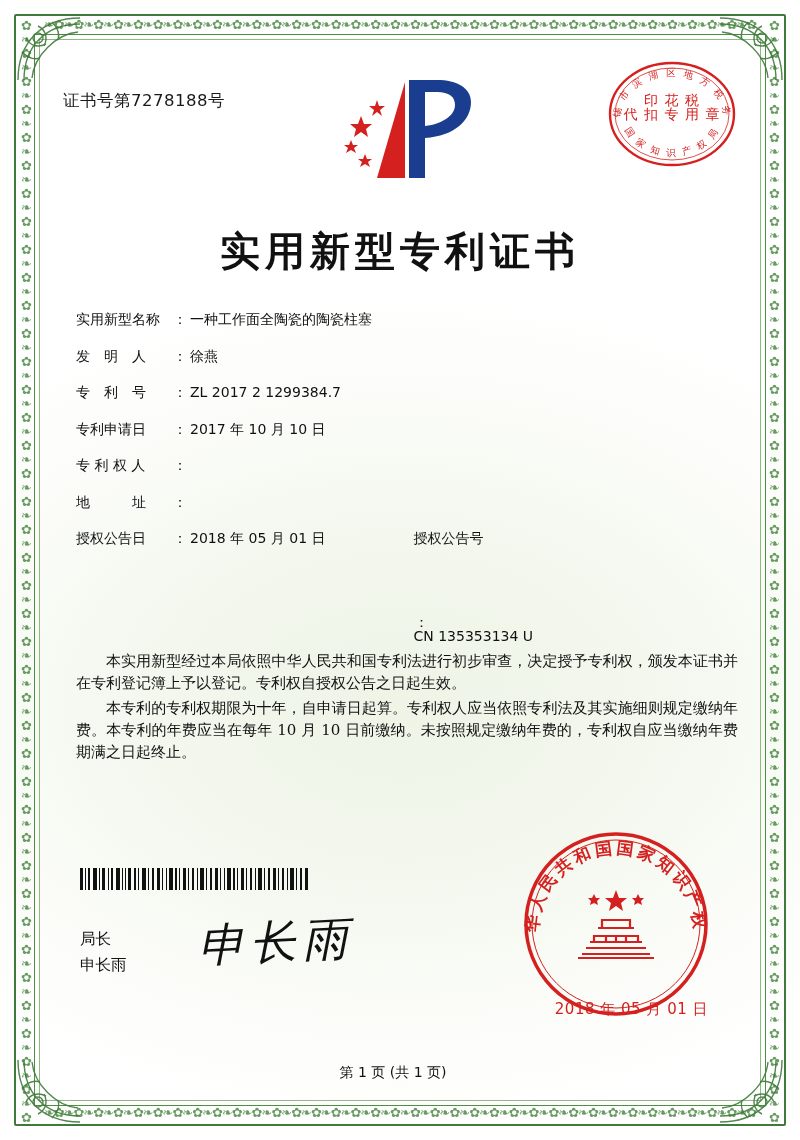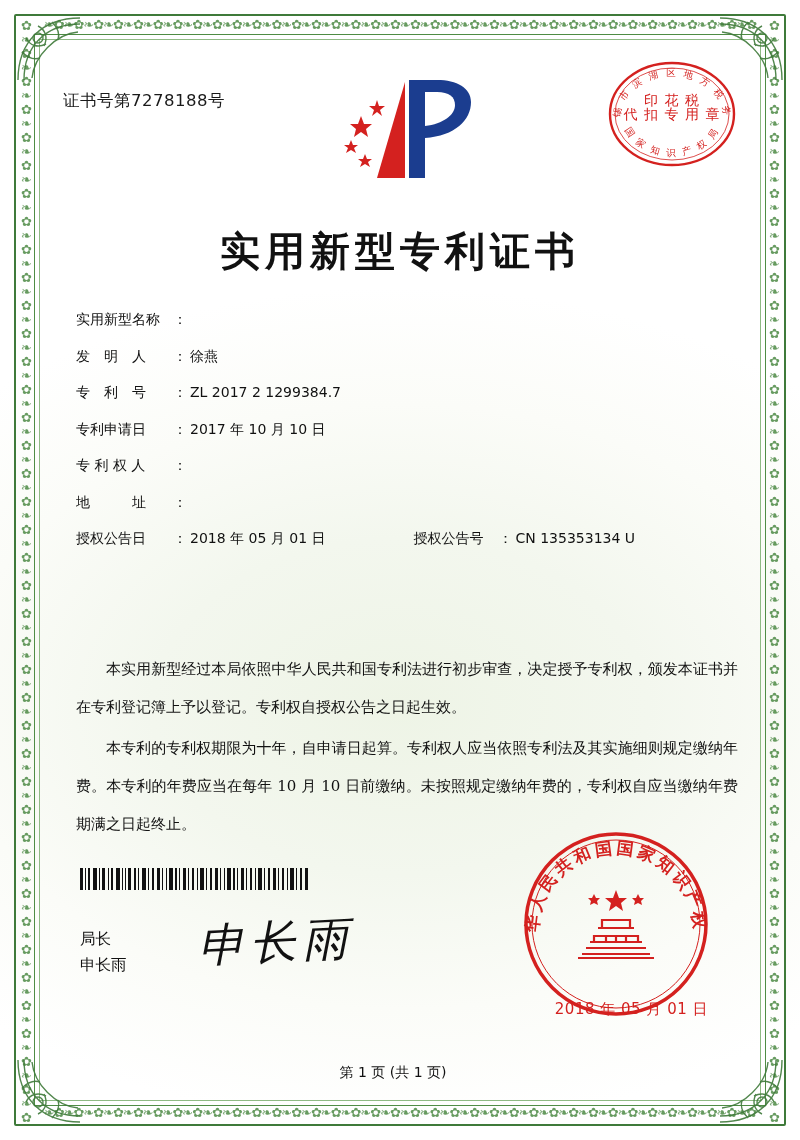--- a/index.html
+++ b/index.html
@@ -160,32 +160,32 @@
   .f-value { flex: 1; }
   .f-value .line2 {
     display: block;
     margin-top: 10px;
   }
   .row-split { display: flex; }
   .row-split .half {
     display: flex;
     align-items: flex-start;
   }
-  .row-split .half.second { margin-left: 88px; }
+  .row-split .half.second { margin-left: 88px; flex-direction: column; }
   .half .f-label { width: 96px; flex: 0 0 96px; }
   .half.second .f-label { width: 84px; flex: 0 0 84px; }
 
   .paragraphs {
     position: absolute;
     left: 26px;
     right: 12px;
     top: 600px;
     font-size: 15px;
     color: #111;
-    line-height: 38px;
+    line-height: 22px;
     text-align: justify;
     font-family: "DejaVu Serif", "Liberation Serif", serif;
   }
   .paragraphs p {
     margin: 0 0 3px 0;
     text-indent: 2em;
   }
 
   
   .barcode {
@@ -360,20 +360,21 @@
       <div class="s-text s2">代 扣 专 用 章</div>
     </div>
 
     <div class="title">实用新型专利证书</div>
 
     <div class="fields">
 
       <div class="field-row">
         <span class="f-label">实用新型名称</span>
         <span class="f-colon">：</span>
+        <span class="f-value">一种工作面全陶瓷的陶瓷柱塞</span>
       </div>
 
       <div class="field-row">
         <span class="f-label">发　明　人</span>
         <span class="f-colon">：</span>
         <span class="f-value">徐燕</span>
       </div>
 
       <div class="field-row">
         <span class="f-label">专　利　号</span>

